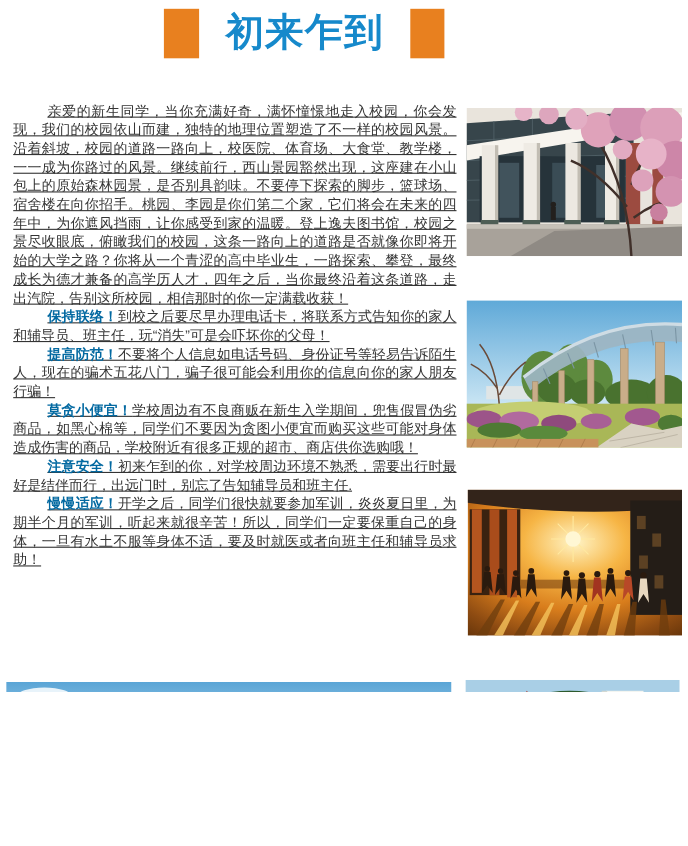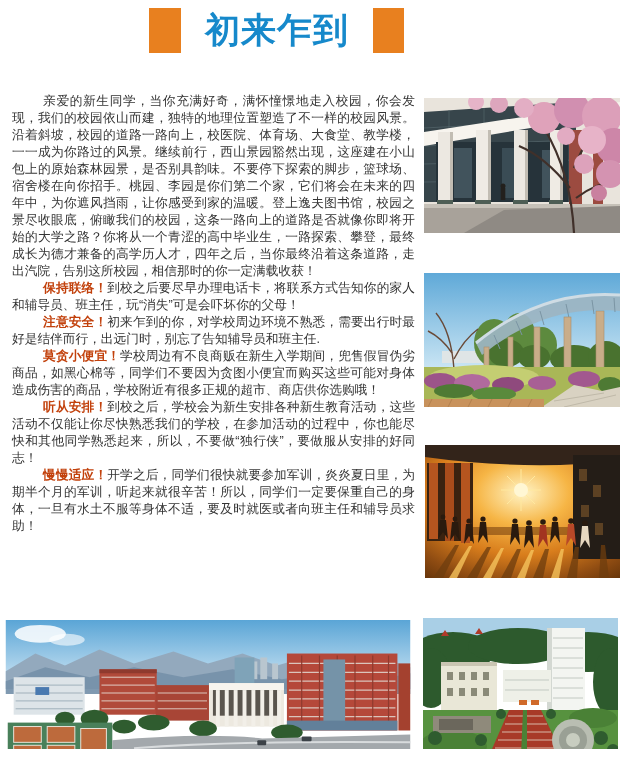--- a/index.html
+++ b/index.html
@@ -1,33 +1,33 @@
 <!DOCTYPE html>
 <html><head>
 <meta charset="utf-8">
 <style>
   * { margin:0; padding:0; box-sizing:border-box; }
   html,body { background:#ffffff; }
   body { width:625px; height:769px; font-family:"Liberation Sans", sans-serif; }
-  .page { position:relative; width:625px; height:749px; background:#ffffff; overflow:hidden; }
+  .page { position:relative; width:625px; height:629px; background:#ffffff; overflow:hidden; }
 
   
   .accent-block { position:absolute; top:8px; height:45px; background:#e8801f; }
   .accent-left  { left:149px; width:32px; }
   .accent-right { left:373px; width:31px; }
   .page-title { position:absolute; left:181px; top:6px; width:192px; height:48px;
                 line-height:48px; text-align:center; font-size:35px; font-weight:bold;
                 color:#1689cb; letter-spacing:1px; }
 
   
   .article { position:absolute; left:12px; top:93px; width:403px;
              font-size:12.7px; line-height:17px; color:#343434; text-align:justify;
-             text-justify:inter-ideograph; }
+             text-justify:inter-ideograph;text-decoration:underline; }
   .article p { text-indent:2.45em; }
-  .lead { font-weight:bold; color:#c2410c; }
+  .lead { font-weight:bold; color:#0369a1; }
 
   
   .photo { position:absolute; overflow:hidden; }
   .photo svg { display:block; width:100%; height:100%; }
   .ph1 { left:424px; top:98px;  width:196px; height:135px; }
   .ph2 { left:424px; top:273px; width:196px; height:134px; }
   .ph3 { left:425px; top:445px; width:195px; height:133px; }
   .ph4 { left:423px; top:618px; width:195px; height:145px; }
   .ph5 { left:3px;   top:620px; width:410px; height:146px; }
 </style>
@@ -36,23 +36,23 @@
 
 <div class="page">
 
   <div class="accent-block accent-left"></div>
   <div class="page-title">初来乍到</div>
   <div class="accent-block accent-right"></div>
 
   <div class="article">
     <p><span class="lead"></span><span>亲爱的新生同学，当你充满好奇，满怀憧憬地走入校园，你会发现，我们的校园依山而建，独特的地理位置塑造了不一样的校园风景。沿着斜坡，校园的道路一路向上，校医院、体育场、大食堂、教学楼，一一成为你路过的风景。继续前行，西山景园豁然出现，这座建在小山包上的原始森林园景，是否别具韵味。不要停下探索的脚步，篮球场、宿舍楼在向你招手。桃园、李园是你们第二个家，它们将会在未来的四年中，为你遮风挡雨，让你感受到家的温暖。登上逸夫图书馆，校园之景尽收眼底，俯瞰我们的校园，这条一路向上的道路是否就像你即将开始的大学之路？你将从一个青涩的高中毕业生，一路探索、攀登，最终成长为德才兼备的高学历人才，四年之后，当你最终沿着这条道路，走出汽院，告别这所校园，相信那时的你一定满载收获！</span></p>
     <p><span class="lead">保持联络！</span><span>到校之后要尽早办理电话卡，将联系方式告知你的家人和辅导员、班主任，玩“消失”可是会吓坏你的父母！</span></p>
+    <p><span class="lead">提高防范！</span><span>不要将个人信息如电话号码、身份证号等轻易告诉陌生人，现在的骗术五花八门，骗子很可能会利用你的信息向你的家人朋友行骗！</span></p>
+    <p><span class="lead">莫贪小便宜！</span><span>学校周边有不良商贩在新生入学期间，兜售假冒伪劣商品，如黑心棉等，同学们不要因为贪图小便宜而购买这些可能对身体造成伤害的商品，学校附近有很多正规的超市、商店供你选购哦！</span></p>
     <p><span class="lead">注意安全！</span><span>初来乍到的你，对学校周边环境不熟悉，需要出行时最好是结伴而行，出远门时，别忘了告知辅导员和班主任.</span></p>
-    <p><span class="lead">莫贪小便宜！</span><span>学校周边有不良商贩在新生入学期间，兜售假冒伪劣商品，如黑心棉等，同学们不要因为贪图小便宜而购买这些可能对身体造成伤害的商品，学校附近有很多正规的超市、商店供你选购哦！</span></p>
-    <p><span class="lead">听从安排！</span><span>到校之后，学校会为新生安排各种新生教育活动，这些活动不仅能让你尽快熟悉我们的学校，在参加活动的过程中，你也能尽快和其他同学熟悉起来，所以，不要做“独行侠”，要做服从安排的好同志！</span></p>
     <p><span class="lead">慢慢适应！</span><span>开学之后，同学们很快就要参加军训，炎炎夏日里，为期半个月的军训，听起来就很辛苦！所以，同学们一定要保重自己的身体，一旦有水土不服等身体不适，要及时就医或者向班主任和辅导员求助！</span></p>
   </div>
 
   <div class="photo ph1" aria-label="campus building entrance with white columns and cherry blossoms">
     <svg viewBox="0 0 196 135">
       <rect width="196" height="135" fill="#e9e4dc"></rect>
       <polygon points="0,14 152,4 152,104 0,104" fill="#37454b"></polygon>
       <g stroke="#55656c" stroke-width="0.7">
         <line x1="0" y1="30" x2="152" y2="22"></line>
           <line x1="0" y1="48" x2="152" y2="42"></line>

